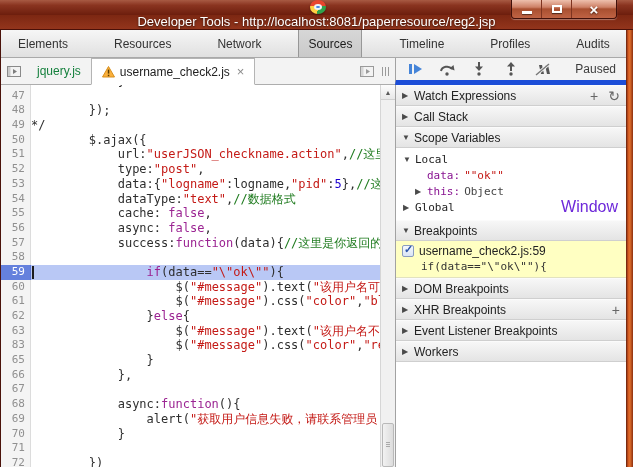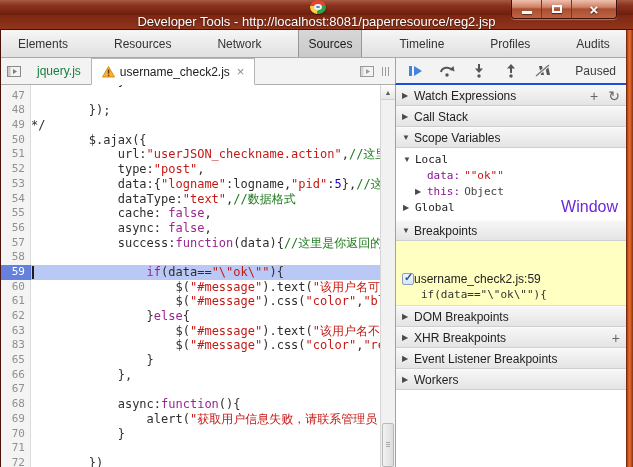--- a/index.html
+++ b/index.html
@@ -52,21 +52,21 @@
   .icon-btn { display:flex; align-items:center; justify-content:center; width:26px; flex:none; }
   .file-tab { display:flex; align-items:center; padding:0 10px; font-size:12px; color:#15803d; gap:5px; }
   .file-tab.active { background:#fff; border-left:1px solid #b4b4b4; border-right:1px solid #b4b4b4;
     border-top:1px solid #b4b4b4; margin-bottom:-1px; border-bottom:1px solid #fff; color:#222; }
   .tab-close { color:#8a8a8a; font-size:13px; line-height:1; margin-left:2px; }
   .subbar-spacer { flex:1; }
   .grip { display:flex; gap:2px; align-items:center; padding:0 6px 0 2px; }
   .grip i { display:block; width:1px; height:9px; background:#9a9a9a; }
 
   .subbar-right { flex:1; display:flex; align-items:center;
-    background:#f3f3f3; border-bottom:2px solid #1d4ed8; border-left:1px solid #a2a2a2; padding-left:10px; gap:14px; }
+    background:#f3f3f3; border-bottom:5px solid #1d4ed8; border-left:1px solid #a2a2a2; padding-left:10px; gap:14px; }
   .dbg-btn { display:flex; align-items:center; justify-content:center; width:18px; height:18px; }
   .paused-label { margin-left:auto; margin-right:10px; font-size:12px; color:#3c3c3c; }
 
   
   .content { flex:1; display:flex; overflow:hidden; }
 
   
   .editor { width:394px; flex:none; display:flex; overflow:hidden; background:#fff; }
   .code-scroll { flex:1; overflow:hidden; position:relative; }
   .code-lines { margin-top:-11px; }
@@ -98,21 +98,21 @@
   .tree { padding:3px 0 5px 0; font-family:"DejaVu Sans Mono", monospace; font-size:11px; }
   .tree-row { height:16px; display:flex; align-items:center; padding-left:7px; }
   .tree-row .tri { font-size:8px; color:#4a4a4a; width:12px; flex:none; font-family:"Liberation Sans",sans-serif; }
   .tree-row.lvl2 { padding-left:31px; }
   .tree-row.lvl1 { padding-left:19px; }
   .prop { color:#881391; margin-right:4px; }
   .strval { color:#c41a16; }
   .objval { color:#444; }
   .right-val { margin-left:auto; margin-right:8px; color:#6d28d9; font-family:"Liberation Sans",sans-serif; font-size:16px; }
   .bp-entry { background:#ffffc2; border-bottom:1px solid #e2e2c0; padding:3px 4px 4px 6px; }
-  .bp-line1 { display:flex; align-items:center; font-size:12px; color:#222;margin-top:28px; }
+  .bp-line1 { display:flex; align-items:center; gap:5px; font-size:12px; color:#222; }
   .checkbox { width:12px; height:12px; flex:none; border:1px solid #8a9cc0; border-radius:2px;
     background:linear-gradient(#f4f8fd,#d9e4f5); position:relative; }
   .checkbox::after { content:"✓"; position:absolute; left:1px; top:-3px; font-size:11px; font-weight:bold; color:#2c55a8; }
   .bp-line2 { font-family:"DejaVu Sans Mono", monospace; font-size:11px; color:#333; padding-left:19px; margin-top:2px; }
 </style>
 </head>
 <body>
 
 <div class="window">
 

